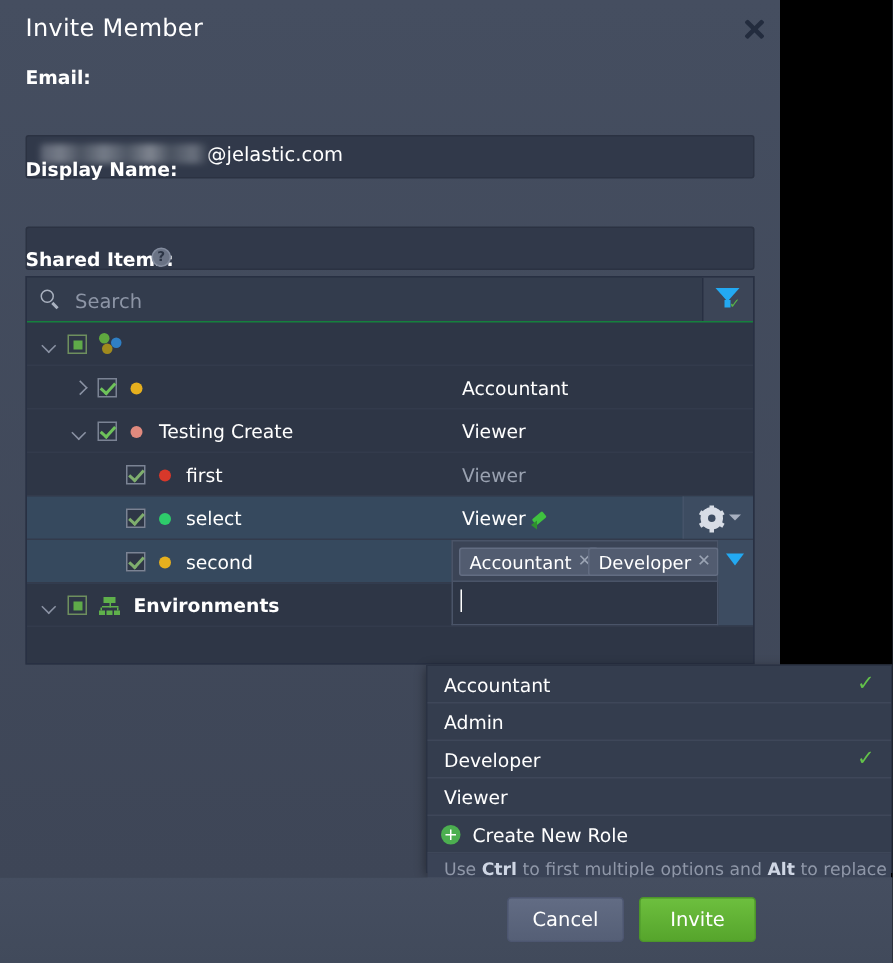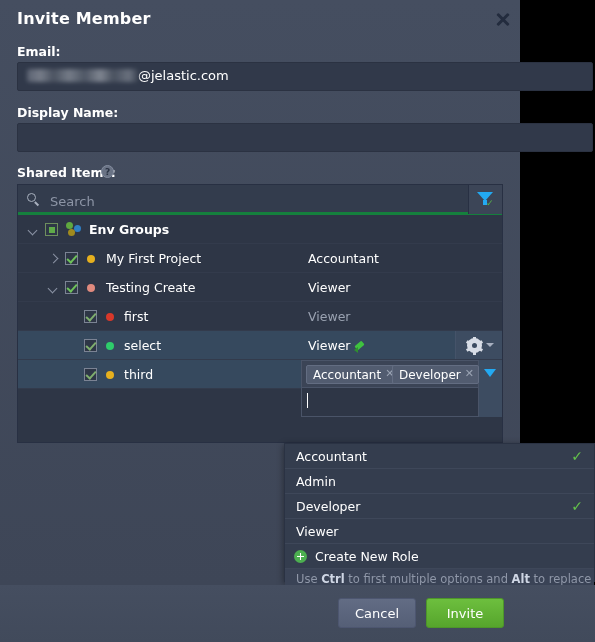--- a/index.html
+++ b/index.html
@@ -20,21 +20,21 @@
     position:absolute;left:0;top:585px;width:595px;height:57px;
     background:#434c5e;
     background-image:linear-gradient(180deg,#454e60 0%,#414a5b 100%);
   }
   .footer-inner{
     position:absolute;left:0;top:0;width:520px;height:57px;
   }
 
   .title{
     position:absolute;left:17px;top:9px;
-    font-size:16px;font-weight:bold;color:#ffffff;
+    font-size:16px;font-weight:normal;color:#ffffff;
     letter-spacing:.2px;
   }
   .close-x{
     position:absolute;left:492px;top:8px;width:22px;height:22px;
     cursor:pointer;
   }
   .close-x::before,.close-x::after{
     content:"";position:absolute;left:3px;top:9.5px;width:16px;height:3px;
     background:#232c3e;border-radius:1px;
   }
@@ -49,23 +49,24 @@
   .lbl-shared{left:17px;top:165px;}
 
   .help-badge{
     position:absolute;left:101px;top:165px;width:13px;height:13px;
     border-radius:50%;background:#6a7385;border:1px solid #838c9e;
     color:#2b3444;font-size:9px;font-weight:bold;line-height:13px;
     text-align:center;box-sizing:border-box;
   }
 
   .input{
-    position:absolute;left:17px;width:576px;height:29px;
+    position:absolute;left:17px;width:486px;height:29px;
     background:#31394a;border:1px solid #2b3242;border-radius:2px;
     box-sizing:border-box;
+    margin-top:28px;
   }
   .input-email{top:62px;}
   .input-display{top:123px;}
   .email-text{
     position:absolute;left:9px;top:5px;font-size:13px;color:#ffffff;
   }
   .email-redacted{
     display:inline-block;width:111px;height:13px;vertical-align:-2px;
     background:linear-gradient(90deg,#5d6474 0%,#7b818d 12%,#4c5462 24%,
       #79808c 38%,#505866 52%,#848a95 66%,#4a5260 78%,#6e7582 92%,#3b4352 100%);
@@ -73,21 +74,21 @@
   }
 
   
   .tree-panel{
     position:absolute;left:17px;top:184px;width:486px;height:259px;
     background:#2e3646;border:1px solid #283043;box-sizing:border-box;
     overflow:hidden;
   }
   .search-bar{
     position:absolute;left:0;top:0;width:484px;height:30px;
-    background:#333c4d;border-bottom:3px solid #15803d;box-sizing:border-box;
+    background:#333c4d;border-bottom:1px solid #15803d;box-sizing:border-box;
   }
   .search-icon{
     position:absolute;left:9px;top:8px;width:13px;height:13px;
   }
   .search-icon .ring{
     position:absolute;left:0;top:0;width:9px;height:9px;border-radius:50%;
     border:1.6px solid #a9b1bf;box-sizing:border-box;
   }
   .search-icon .handle{
     position:absolute;left:8px;top:8px;width:5px;height:1.6px;
@@ -388,30 +389,28 @@
         <div class="row">
           <div class="arrow down" style="left:8px">
               <i></i>
             </div>
           <div class="cb partial" style="left:27px"></div>
           <div class="grp-icon" style="left:48px">
               <s class="c1"></s>
               <s class="c2"></s>
               <s class="c3"></s>
             </div>
-          <div class="node-label bold" style="left:71px">Env Groups</div>
         </div>
 
         <div class="row">
           <div class="arrow right" style="left:28px">
               <i></i>
             </div>
           <div class="cb checked" style="left:47px"></div>
           <div class="dot yellow" style="left:69px"></div>
-          <div class="node-label" style="left:88px">My First Project</div>
           <div class="role-text">Accountant</div>
         </div>
 
 
         <div class="row">
           <div class="arrow down" style="left:28px">
               <i></i>
             </div>
           <div class="cb checked" style="left:47px"></div>
           <div class="dot salmon" style="left:69px"></div>
@@ -443,40 +442,57 @@
               <span class="g-ring"></span>
                 <span class="g-hole"></span>
             </div>
             <div class="gear-caret"></div>
           </div>
         </div>
 
         <div class="row sel2">
           <div class="cb checked dim" style="left:66px"></div>
           <div class="dot yellow" style="left:88px"></div>
-          <div class="node-label" style="left:106px">third</div>
+          <div class="node-label" style="left:106px">second</div>
 
           <div class="tag-cell">
             <div class="tag tag1">
               <span>Accountant</span>
               <span class="tx">✕</span>
             </div>
             <div class="tag tag2">
               <span>Developer</span>
               <span class="tx">✕</span>
             </div>
           </div>
           <div class="tag-input-line">
             <span class="caret-bar"></span>
           </div>
           <div class="expand-cell">
             <div class="expand-caret"></div>
           </div>
         </div>
 
+        <div class="row">
+          <div class="arrow down" style="left:8px">
+              <i></i>
+            </div>
+          <div class="cb partial" style="left:27px"></div>
+          <div class="env-icon" style="left:48px">
+            <span class="bar top"></span>
+              <span class="bar stem"></span>
+              <span class="bar link"></span>
+            <span class="bar l1"></span>
+              <span class="bar l2"></span>
+            <span class="bar b1"></span>
+              <span class="bar b2"></span>
+              <span class="bar b3"></span>
+          </div>
+          <div class="node-label bold" style="left:71px">Environments</div>
+        </div>
 
       </div>
     </div>
   </div>
 
   <div class="dropdown">
     <div class="dd-item">
       <span>Accountant</span>
       <span class="dd-check">✓</span>
     </div>

